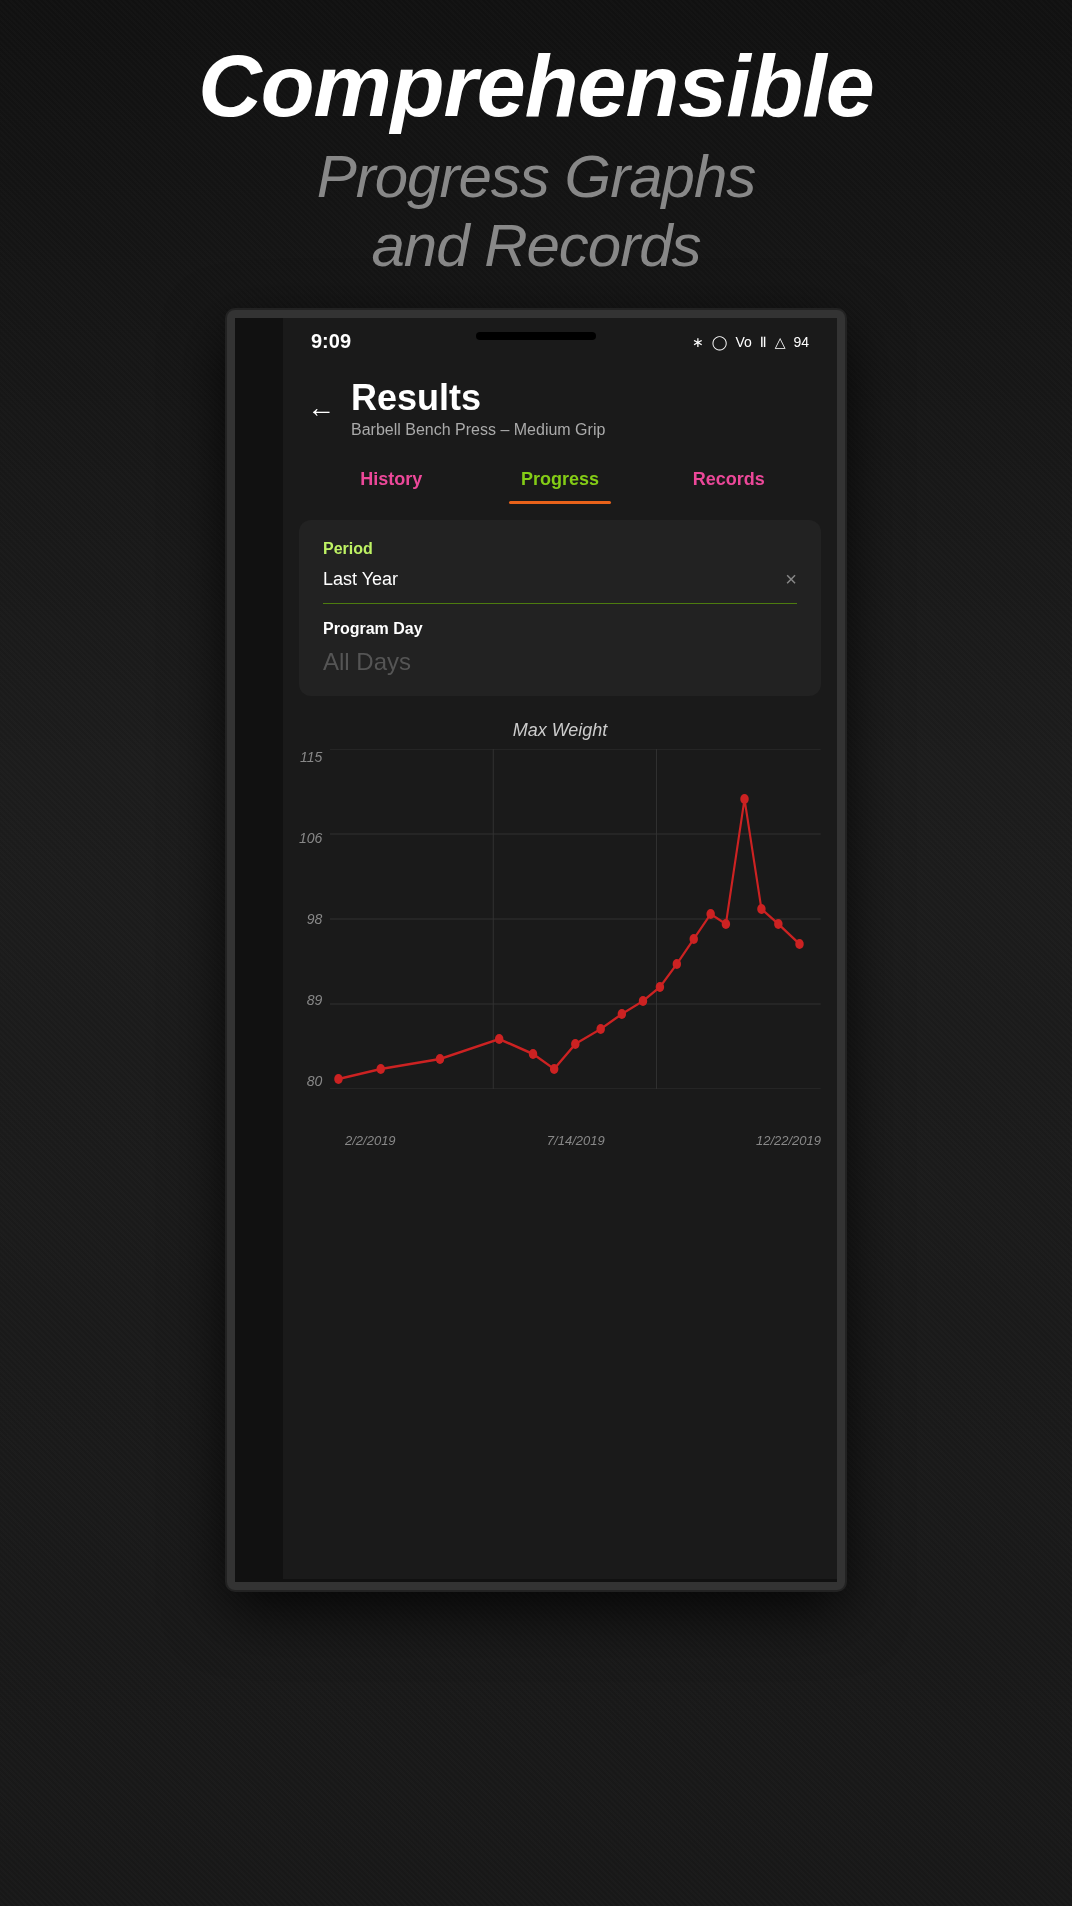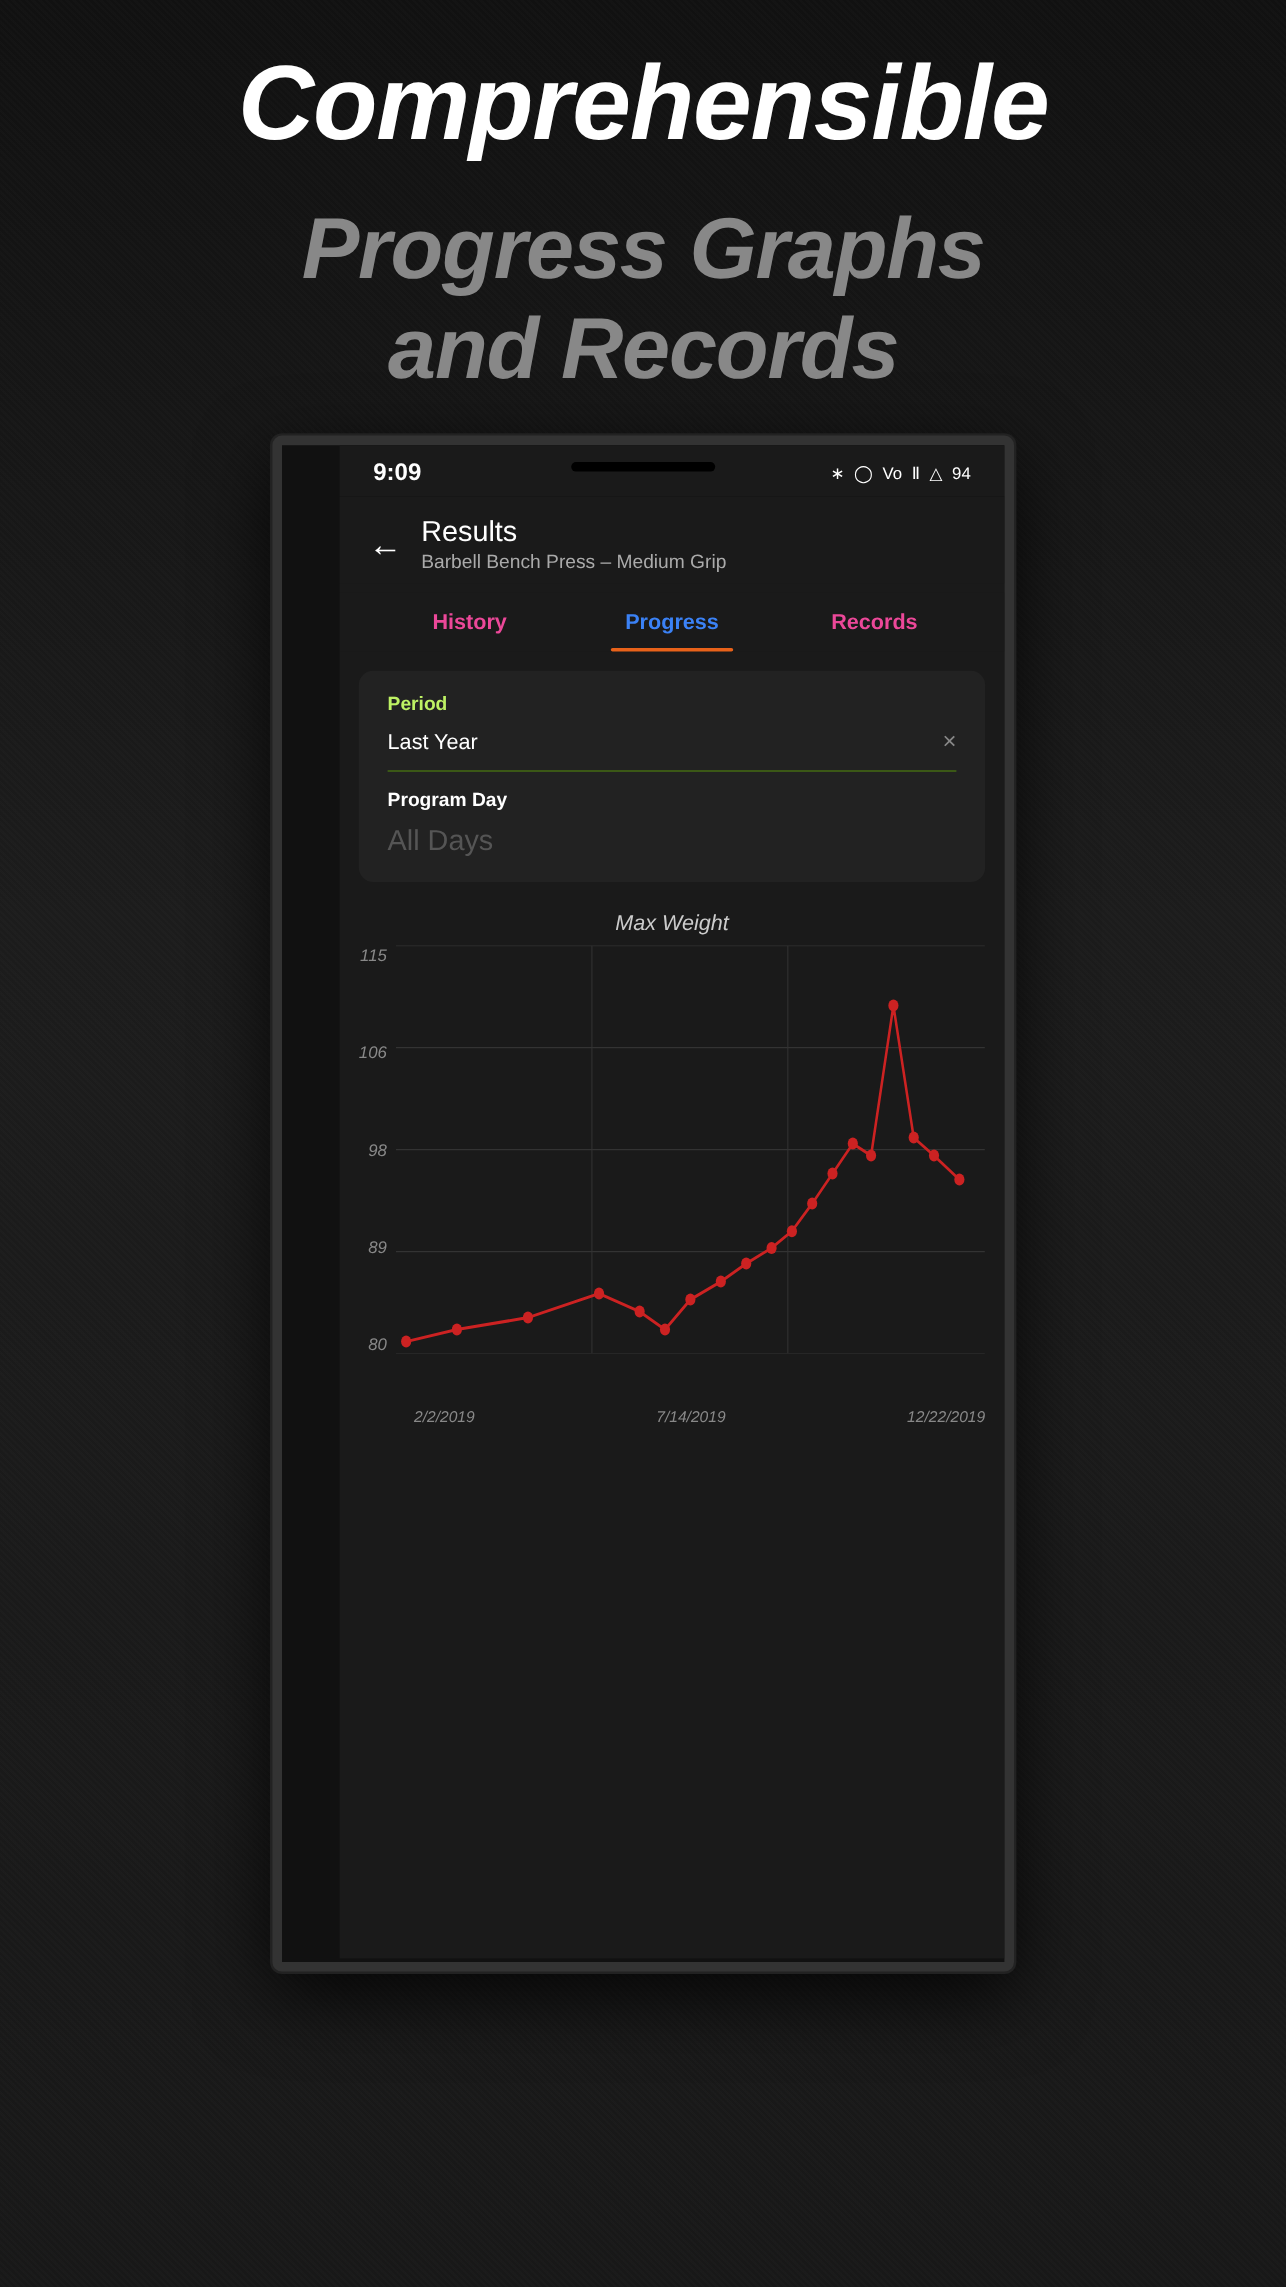--- a/index.html
+++ b/index.html
@@ -49,24 +49,24 @@
       font-weight: 900;
       text-align: center;
       margin-top: 42px;
       line-height: 1.0;
       letter-spacing: -1px;
       font-style: italic;
     }
 
     .hero-subtitle {
       color: #888888;
-      font-size: 72px;
-      font-weight: 700;
+      font-size: 60px;
+      font-weight: 400;
       text-align: center;
-      margin-top: 37px;
+      margin-top: 12px;
       line-height: 1.15;
       letter-spacing: -1px;
       font-style: italic;
     }
 
     
     .phone-frame {
       position: relative;
       width: 618px;
       height: 1280px;
@@ -139,22 +139,22 @@
       color: #fff;
       font-size: 28px;
       margin-right: 16px;
       cursor: pointer;
     }
 
     .app-bar-title-group {}
 
     .app-bar-title {
       color: #ffffff;
-      font-size: 24px;
-      font-weight: 400;
+      font-size: 36px;
+      font-weight: 700;
     }
 
     .app-bar-subtitle {
       color: #aaa;
       font-size: 16px;
       margin-top: 2px;
     }
 
     
     .tabs-row {
@@ -169,21 +169,21 @@
       text-align: center;
       padding: 14px 0;
       font-size: 18px;
       font-weight: 600;
       color: #ec4899;
       cursor: pointer;
       position: relative;
     }
 
     .tab-item.active {
-      color: #3b82f6;
+      color: #84cc16;
     }
 
     .tab-item.active::after {
       content: '';
       position: absolute;
       bottom: 0;
       left: 20%;
       right: 20%;
       height: 3px;
       background: #e8621a;

